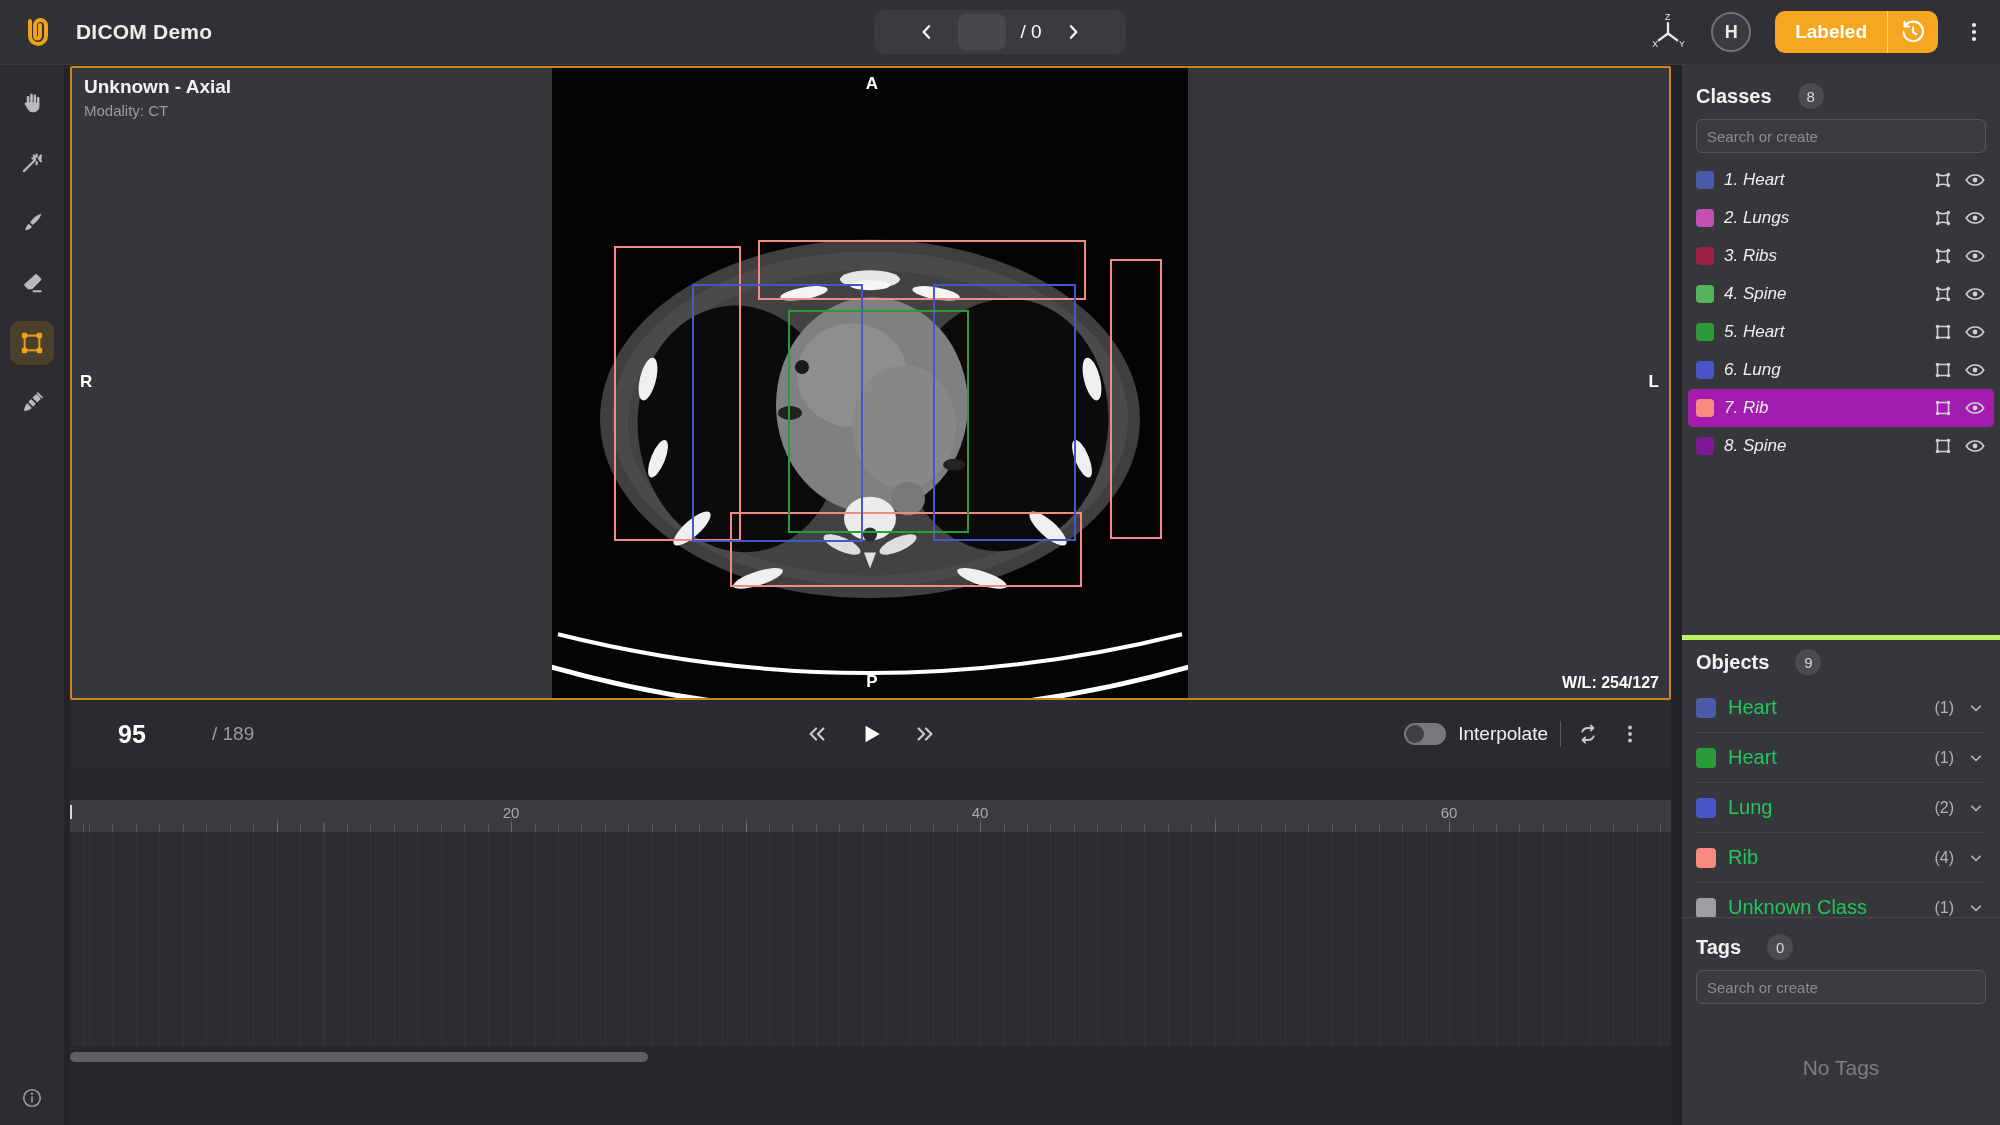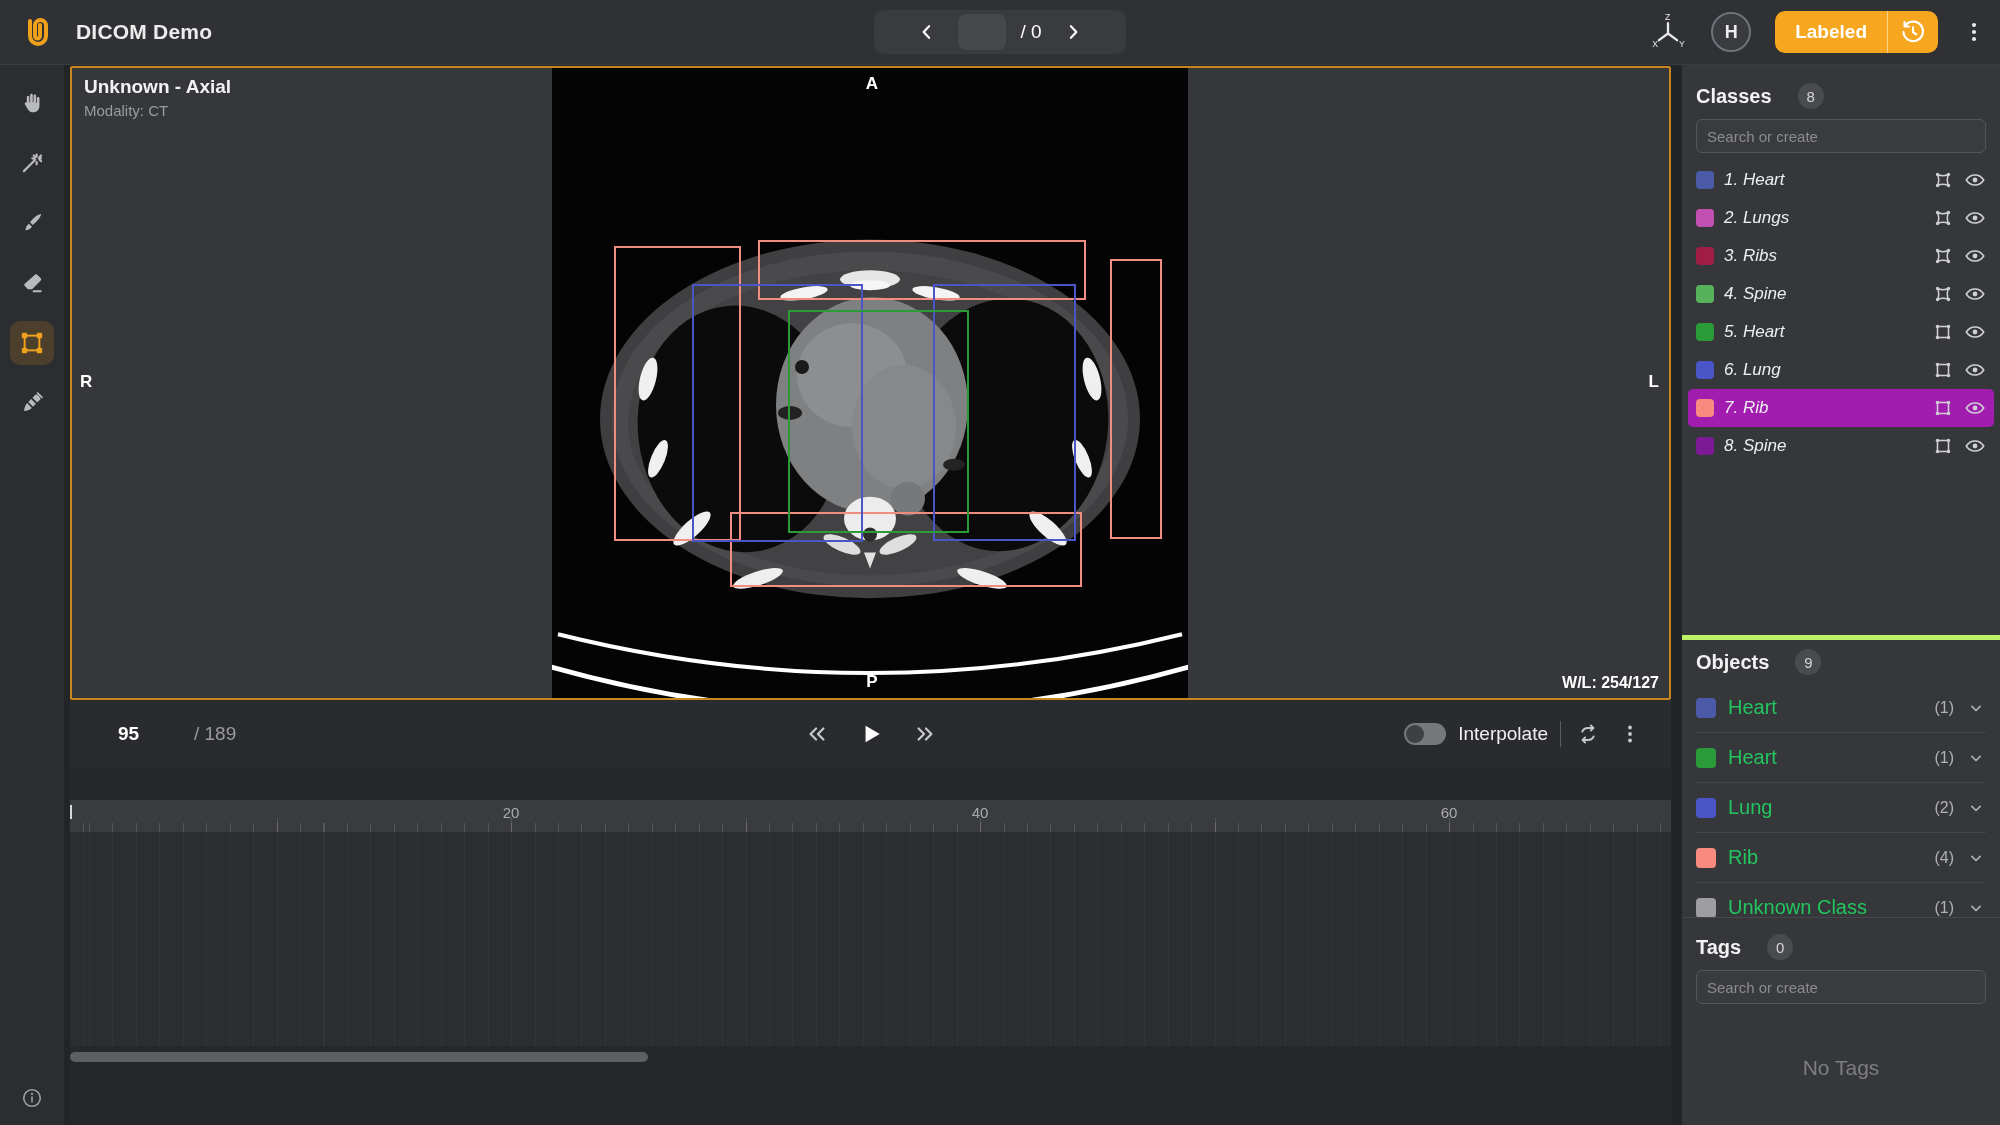--- a/index.html
+++ b/index.html
@@ -54,21 +54,21 @@
   .o-a{left:788px;top:6px;width:24px;text-align:center;}
   .o-p{left:788px;bottom:6px;width:24px;text-align:center;}
   .o-r{left:8px;top:304px;}
   .o-l{right:10px;top:304px;}
   .wl-readout{position:absolute;right:10px;bottom:6px;font-size:16px;font-weight:700;color:#fff;}
 
   
   .timeline{position:absolute;left:70px;top:700px;width:1601px;height:425px;background:#26272a;}
   .tl-controls{position:absolute;left:0;top:0;width:100%;height:68px;background:#2a2b2e;}
   .tl-frame{position:absolute;left:46px;top:0;height:68px;display:flex;align-items:center;gap:16px;}
-  .tl-frame .cur{min-width:34px;font-size:19px;font-weight:700;color:#fff;background:transparent;border:none;outline:none;}
+  .tl-frame .cur{min-width:34px;font-size:25px;font-weight:700;color:#fff;background:transparent;border:none;outline:none;}
   .tl-frame .tot{font-size:19px;color:#9a9b9f;}
   .tl-play{position:absolute;left:50%;top:0;transform:translateX(-50%);height:68px;display:flex;align-items:center;gap:20px;color:#c7c8cb;}
   .tl-play .pbtn{width:34px;height:34px;display:flex;align-items:center;justify-content:center;cursor:pointer;}
   .tl-play svg{width:22px;height:22px;}
   .tl-play .play svg{width:26px;height:26px;color:#fff;}
   .tl-right{position:absolute;right:26px;top:0;height:68px;display:flex;align-items:center;gap:12px;}
   .toggle{width:42px;height:22px;border-radius:11px;background:#77787c;position:relative;cursor:pointer;}
   .toggle .knob{position:absolute;left:2px;top:2px;width:18px;height:18px;border-radius:50%;background:#3f4043;}
   .interp-label{font-size:19px;color:#f0f0f2;}
   .v-divider{width:1px;height:26px;background:#5a5b5e;}

